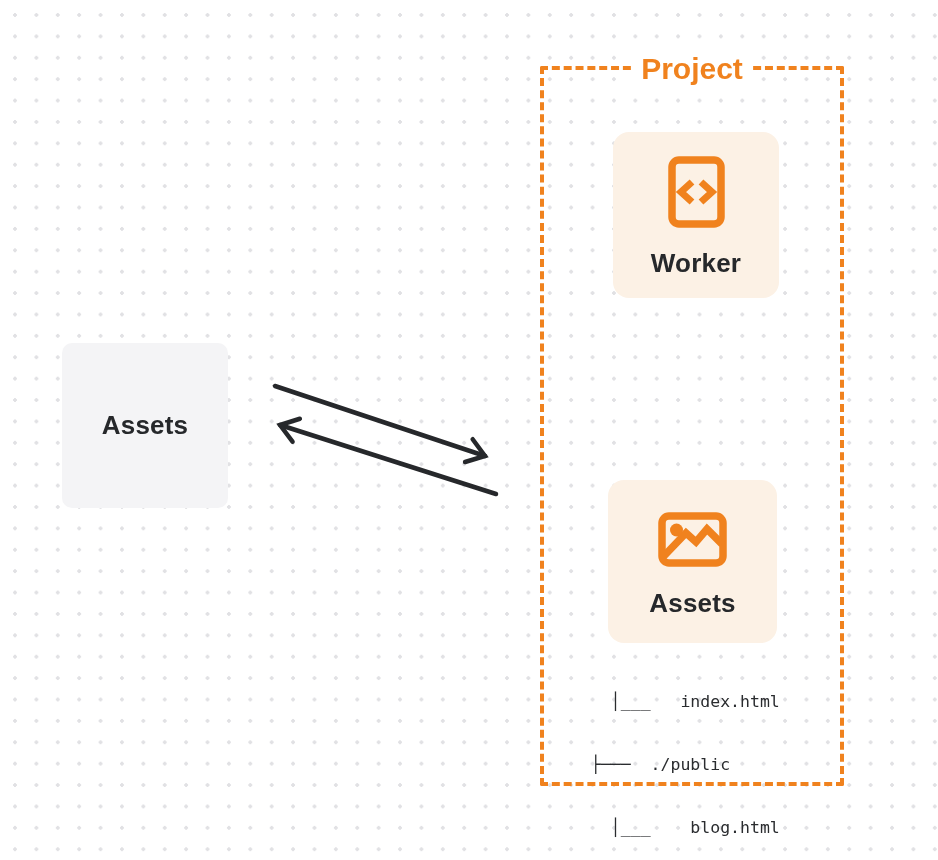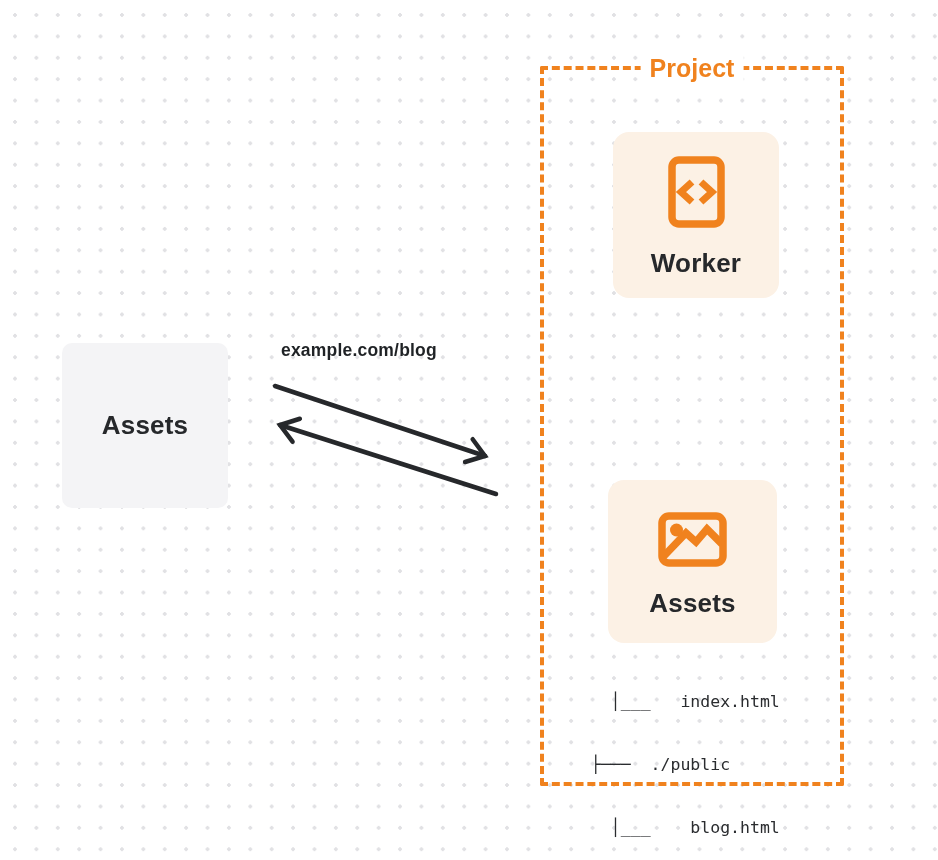--- a/index.html
+++ b/index.html
@@ -47,21 +47,21 @@
     width: 304px; height: 720px;
     box-sizing: border-box;
     border: 4.5px dashed #F0821E;
     border-radius: 2px;
   }
   .project-label {
     position: absolute; top: -15px; left: 50%;
     transform: translateX(-50%);
     background: #ffffff;
     padding: 0 9px;
-    font-size: 25px; font-weight: 700; color: #F0821E;
+    font-size: 30px; font-weight: 700; color: #F0821E;
     line-height: 27px;
     white-space: nowrap;
   }
 
   
   .card {
     position: absolute;
     background: #FCF1E5;
     border-radius: 16px;
     display: flex; flex-direction: column; align-items: center;
@@ -86,21 +86,20 @@
 </style>
 </head>
 <body>
 
 <div class="canvas">
 
   <div class="client-box">
     <span class="label">Assets</span>
   </div>
 
-  <div class="request-label">example.com/blog</div>
 
   <svg class="arrows-svg" viewBox="0 0 938 860" xmlns="http://www.w3.org/2000/svg">
     <defs>
       <marker id="chevron" markerUnits="userSpaceOnUse" markerWidth="48" markerHeight="48" refX="0" refY="0" orient="auto" style="overflow:visible">
         <path d="M -17 -12 L 0 0 L -17 12" fill="none" stroke="#26282B" stroke-width="4.5" stroke-linecap="round" stroke-linejoin="miter"></path>
       </marker>
     </defs>
     <line x1="275" y1="386" x2="485" y2="456" stroke="#26282B" stroke-width="4.5" stroke-linecap="round" marker-end="url(#chevron)"></line>
     <line x1="496" y1="494" x2="280" y2="425" stroke="#26282B" stroke-width="4.5" stroke-linecap="round" marker-end="url(#chevron)"></line>
   </svg>

